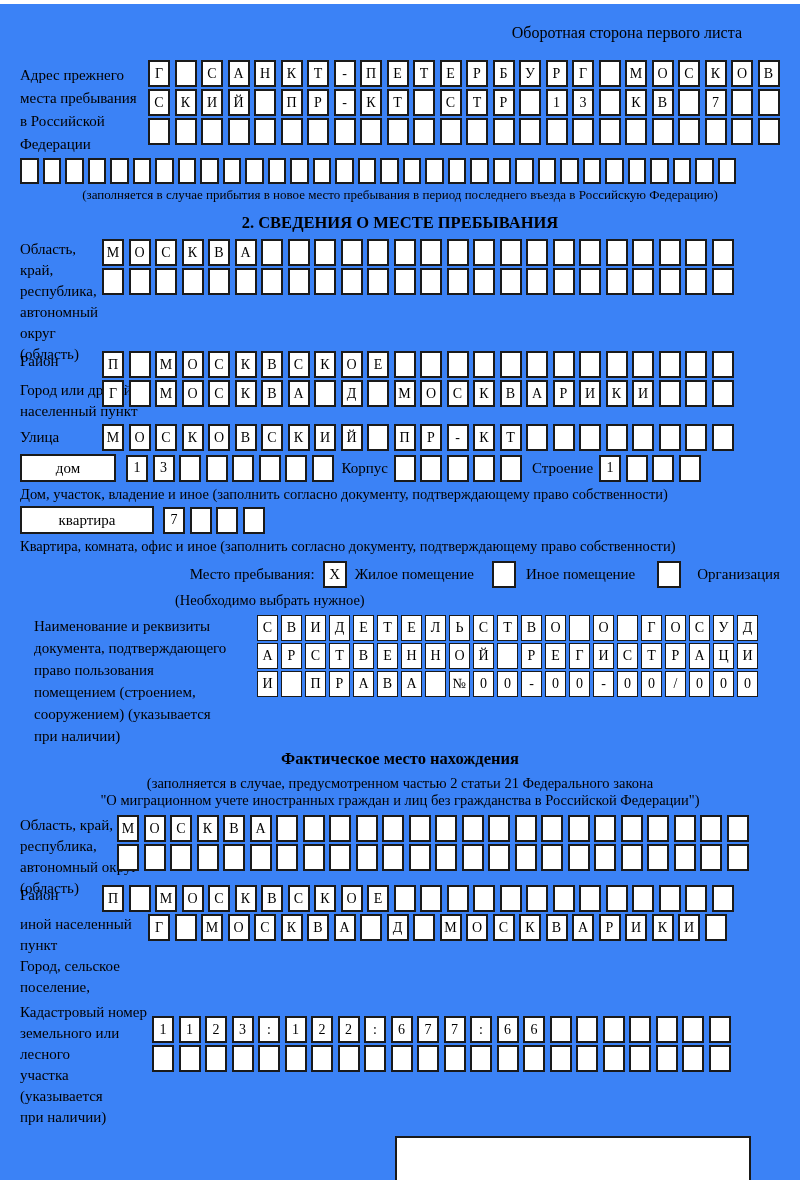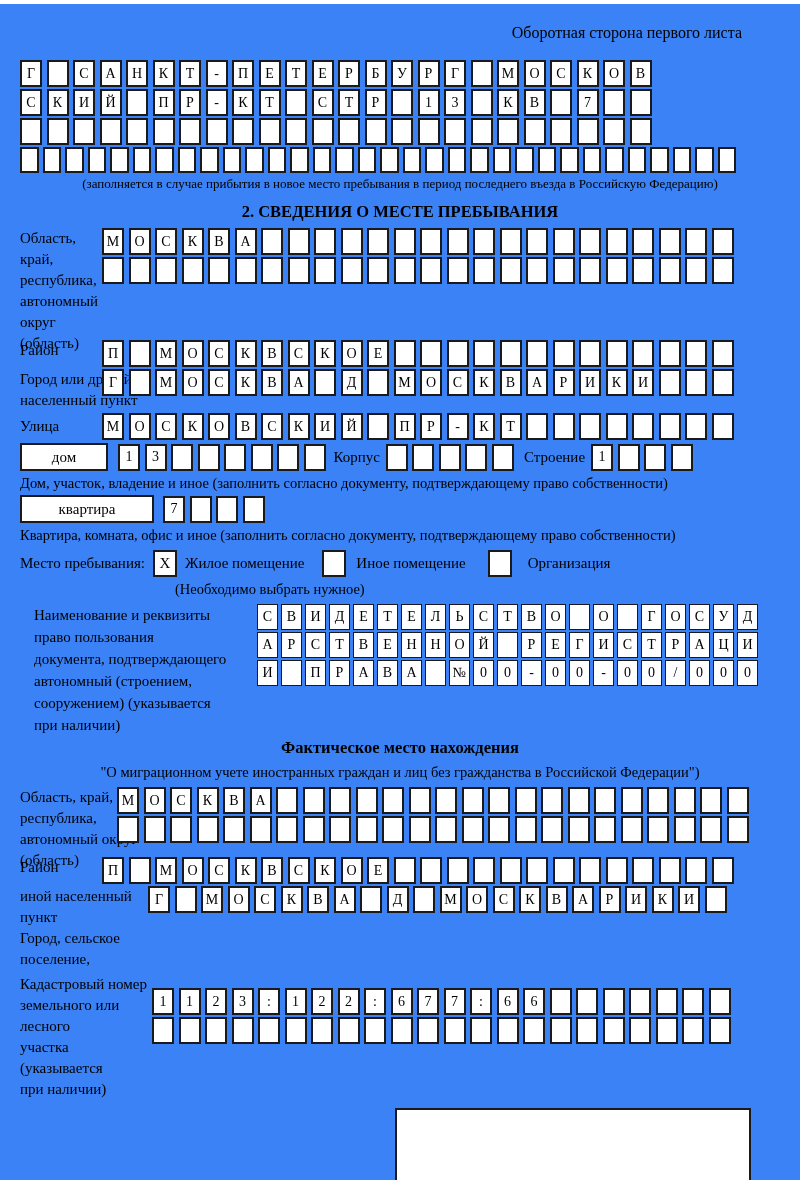--- a/index.html
+++ b/index.html
@@ -45,20 +45,26 @@
   .stamp-box{box-sizing:border-box;margin:8px 0 0 375px;width:356px;height:175px;border:2px solid #1a1a1a;background:#fff;}
 </style>
 </head>
 <body>
 
 <div class="page">
 
   <div class="header-note">Оборотная сторона первого листа</div>
 
   <div class="field" style="margin-top:18px;">
+    <div class="flabel" style="width:128px;line-height:23px;padding-top:4px;">
+      <div>Адрес прежнего</div>
+      <div>места пребывания</div>
+      <div>в Российской</div>
+      <div>Федерации</div>
+    </div>
     <div class="rowstack">
       <div class="cells">
           <span class="cell">Г</span>
           <span class="cell"></span>
           <span class="cell">С</span>
           <span class="cell">А</span>
           <span class="cell">Н</span>
           <span class="cell">К</span>
           <span class="cell">Т</span>
           <span class="cell">-</span>
@@ -321,21 +327,21 @@
         <span class="cell"></span>
         <span class="cell"></span>
         <span class="cell"></span>
         <span class="cell"></span>
         <span class="cell"></span>
         <span class="cell"></span>
       </div>
   </div>
 
   <div class="inline-row" style="margin-top:3px;">
-    <div class="named-box" style="width:88px;">дом</div>
+    <div class="named-box" style="width:96px;">дом</div>
     <div class="cells" style="margin-left:10px;">
         <span class="cell">1</span>
         <span class="cell">3</span>
         <span class="cell"></span>
         <span class="cell"></span>
         <span class="cell"></span>
         <span class="cell"></span>
         <span class="cell"></span>
         <span class="cell"></span>
       </div>
@@ -361,37 +367,37 @@
     <div class="named-box" style="width:134px;">квартира</div>
     <div class="cells" style="margin-left:9px;">
         <span class="cell">7</span>
         <span class="cell"></span>
         <span class="cell"></span>
         <span class="cell"></span>
       </div>
   </div>
   <div class="small-note">Квартира, комната, офис и иное (заполнить согласно документу, подтверждающему право собственности)</div>
 
-  <div class="inline-row" style="margin-top:6px;">
+  <div class="inline-row" style="margin-top:6px;justify-content:flex-end;">
     <div class="inline-label">Место пребывания:</div>
     <div class="checkbox" style="margin-left:8px;">X</div>
     <div class="inline-label" style="margin-left:8px;">Жилое помещение</div>
     <div class="checkbox" style="margin-left:18px;"></div>
     <div class="inline-label" style="margin-left:10px;">Иное помещение</div>
     <div class="checkbox" style="margin-left:22px;"></div>
     <div class="inline-label" style="margin-left:16px;">Организация</div>
   </div>
   <div class="small-note" style="margin-left:155px;">(Необходимо выбрать нужное)</div>
 
   <div class="field" style="margin-top:6px;gap:25px;">
     <div class="flabel doc">
       <div>Наименование и реквизиты</div>
+      <div>документа, подтверждающего</div>
       <div>право пользования</div>
-      <div>документа, подтверждающего</div>
-      <div>автономный (строением,</div>
+      <div>помещением (строением,</div>
       <div>сооружением) (указывается</div>
       <div>при наличии)</div>
     </div>
     <div class="rowstack">
       <div class="cells dense">
           <span class="cell">С</span>
           <span class="cell">В</span>
           <span class="cell">И</span>
           <span class="cell">Д</span>
           <span class="cell">Е</span>
@@ -455,20 +461,21 @@
           <span class="cell">0</span>
           <span class="cell">/</span>
           <span class="cell">0</span>
           <span class="cell">0</span>
           <span class="cell">0</span>
         </div>
     </div>
   </div>
 
   <div class="h-title" style="margin-top:2px;">Фактическое место нахождения</div>
+  <div class="center-note">(заполняется в случае, предусмотренном частью 2 статьи 21 Федерального закона</div>
   <div class="center-note">"О миграционном учете иностранных граждан и лиц без гражданства в Российской Федерации")</div>
 
   <div class="field" style="margin-top:6px;">
     <div class="flabel" style="width:128px;">
       <div>Область, край,</div>
       <div>республика,</div>
       <div>автономный округ</div>
       <div>(область)</div>
     </div>
     <div class="rowstack" style="margin-left:-31px;">

